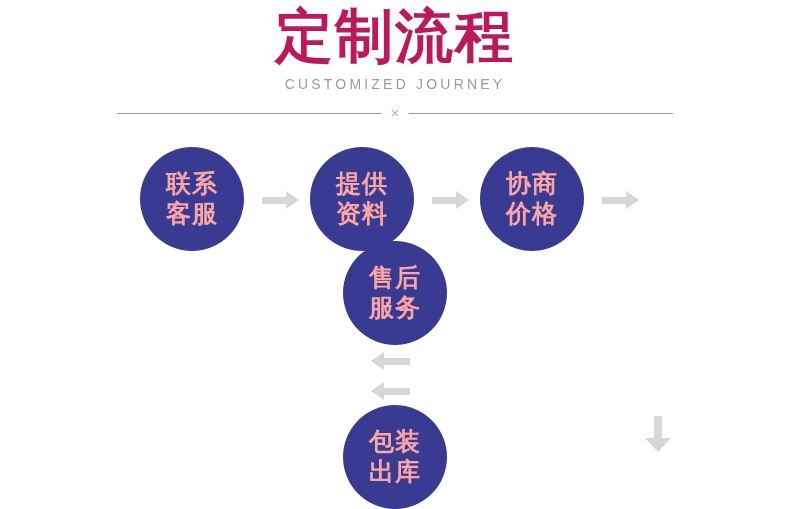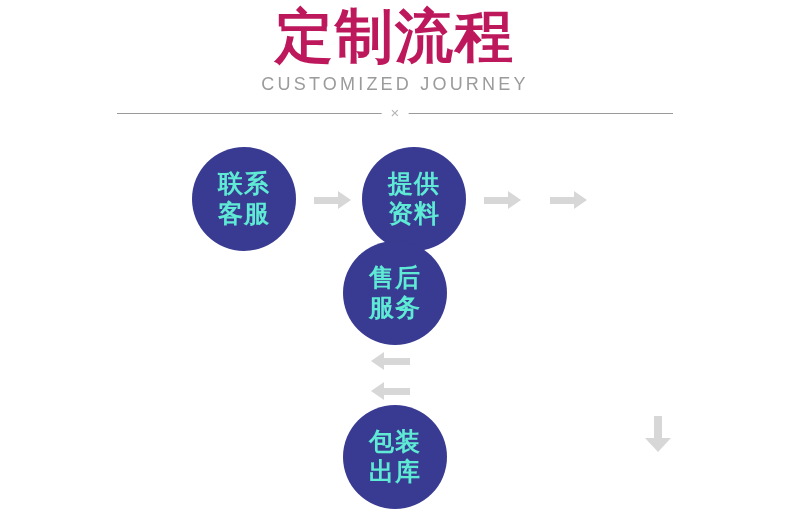--- a/index.html
+++ b/index.html
@@ -25,21 +25,21 @@
   .page-title {
     font-size: 58px;
     line-height: 64px;
     font-weight: bold;
     color: #be185d;
     letter-spacing: 2px;
     margin: 0;
     font-family: "DejaVu Sans", "Liberation Sans", sans-serif;
   }
   .page-subtitle {
-    font-size: 18px;
+    font-size: 14px;
     line-height: 20px;
     color: #9b9b9b;
     letter-spacing: 3.2px;
     margin: 6px 0 0 0;
     font-weight: normal;
     font-family: "Liberation Sans", sans-serif;
   }
 
   
   .divider {
@@ -92,21 +92,21 @@
     height: 104px;
     border-radius: 50%;
     background: #383b91;
     display: flex;
     flex-direction: column;
     align-items: center;
     justify-content: center;
     flex: 0 0 auto;
   }
   .node-line {
-    color: #5eead4;
+    color: #fca5a5;
     font-size: 25px;
     line-height: 30px;
     font-weight: bold;
     letter-spacing: 1px;
     font-family: "DejaVu Sans", "Liberation Sans", sans-serif;
     white-space: nowrap;
   }
 
   
   .arrow-h {
@@ -198,20 +198,24 @@
     <div class="node">
       <span class="node-line">提供</span>
       <span class="node-line">资料</span>
     </div>
 
     <div class="arrow-h dir-right">
       <span class="arrow-shaft"></span>
       <span class="arrow-head"></span>
     </div>
 
+    <div class="node">
+      <span class="node-line">协商</span>
+      <span class="node-line">价格</span>
+    </div>
 
     <div class="arrow-h dir-right">
       <span class="arrow-shaft"></span>
       <span class="arrow-head"></span>
     </div>
 
   </div>
 
   <div class="arrow-v-wrap">
     <div class="arrow-v">

